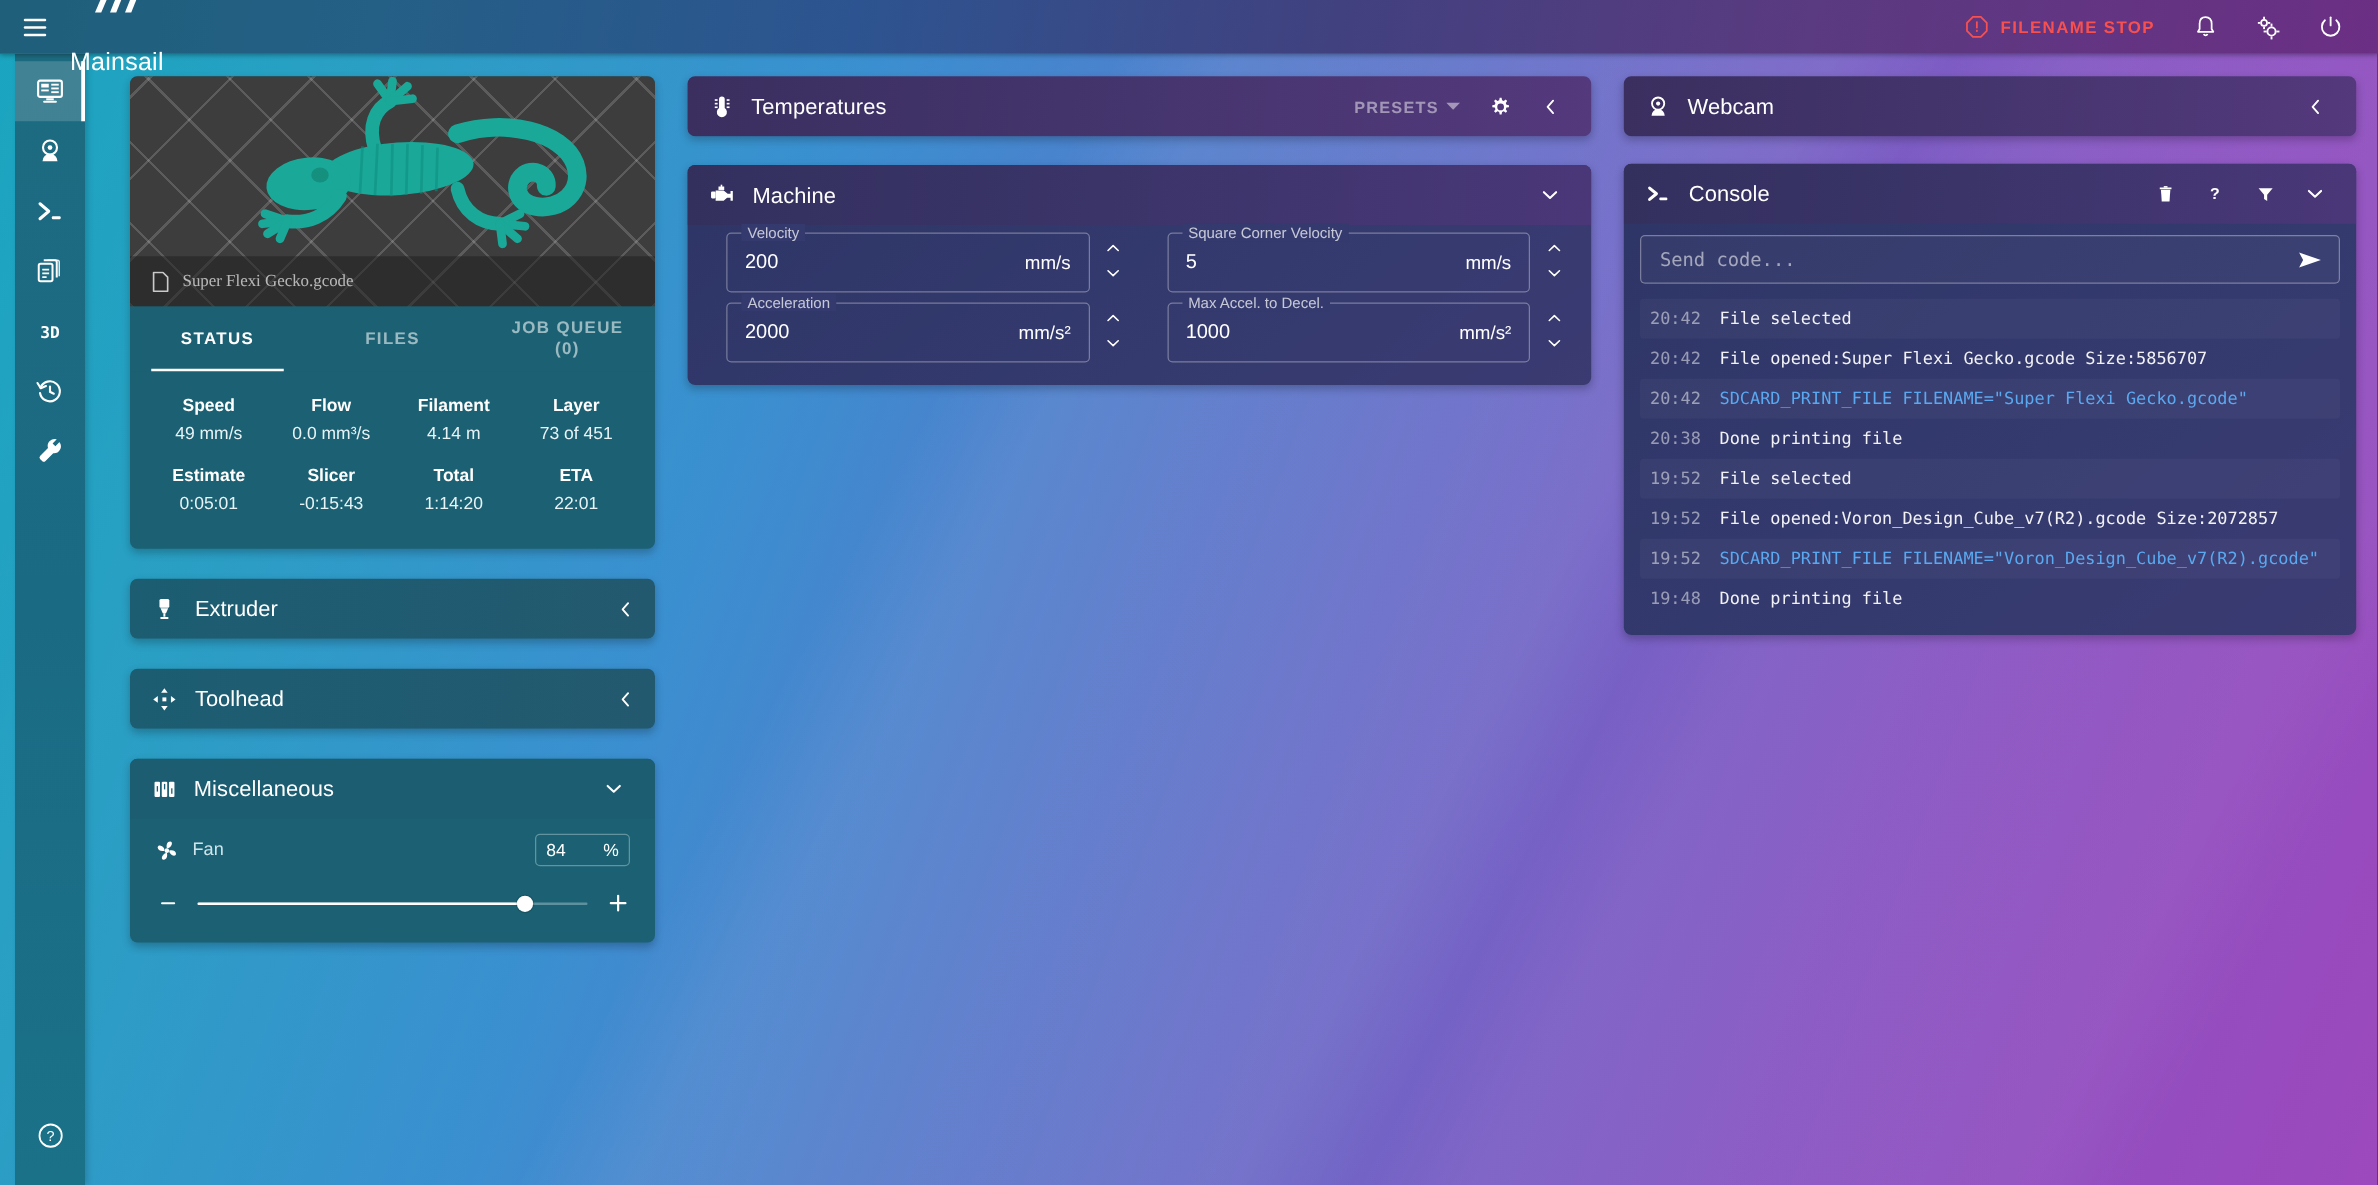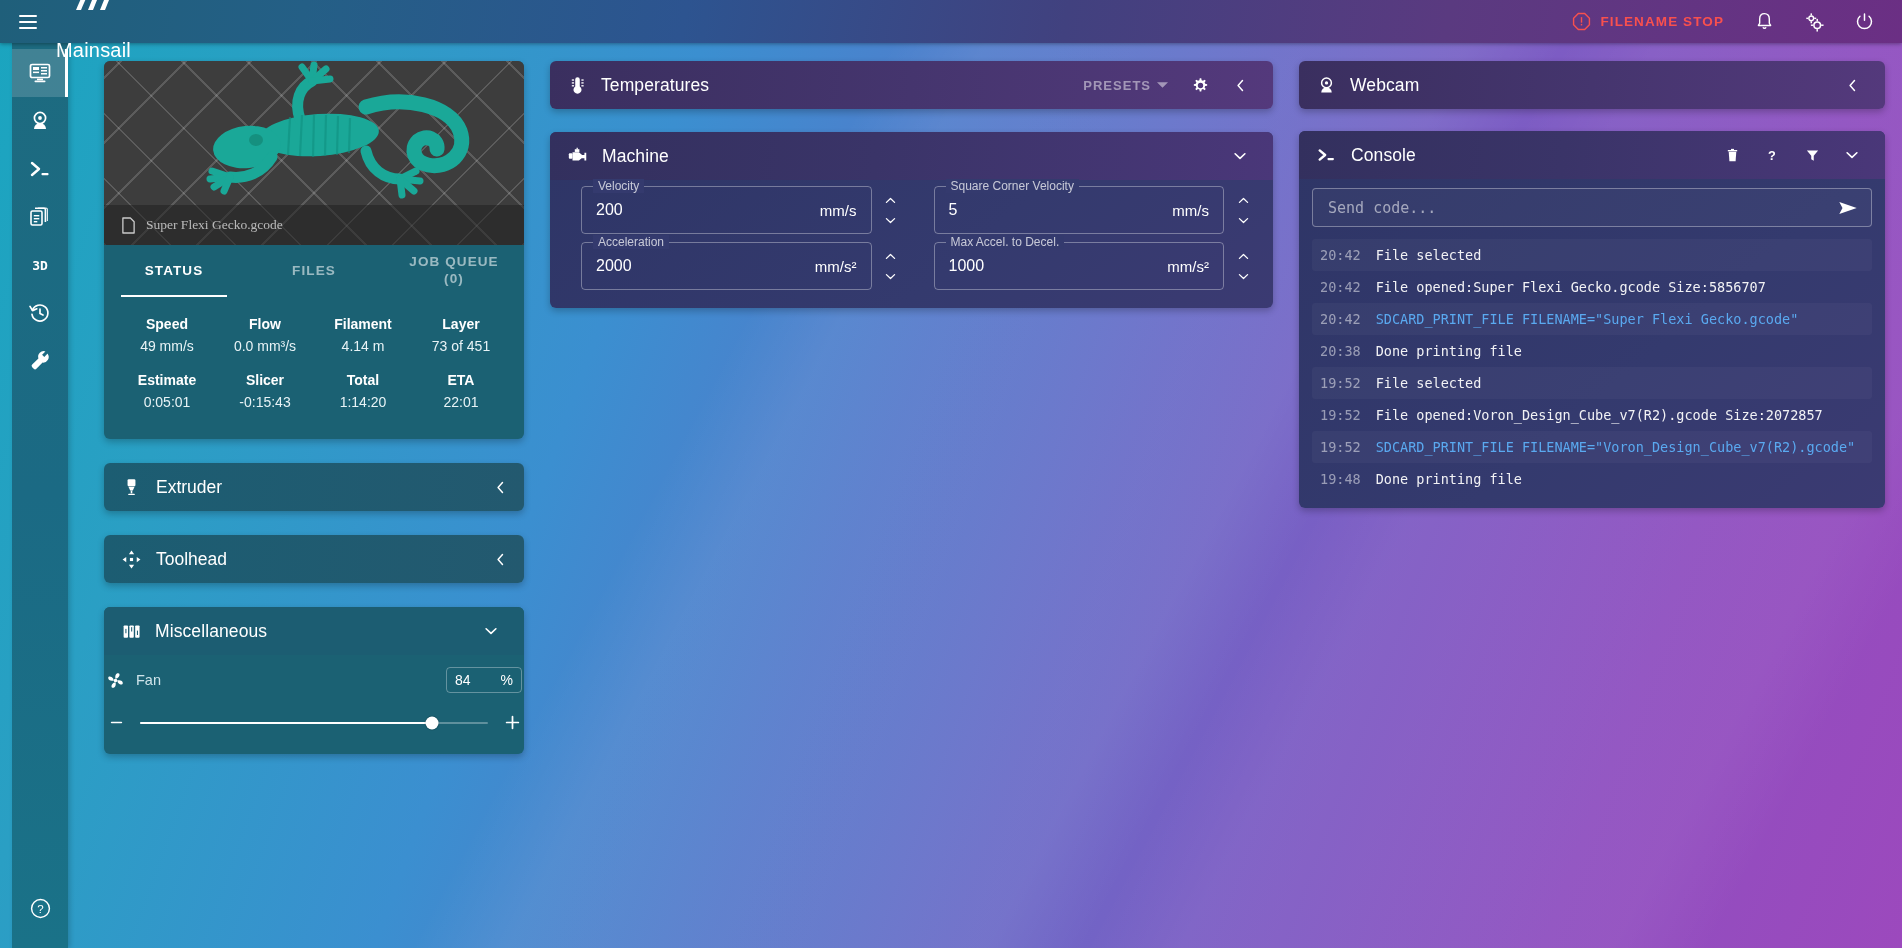--- a/index.html
+++ b/index.html
@@ -162,21 +162,21 @@
     height: 48px; display: flex; align-items: center; gap: 14px;
     padding: 0 15px 0 17px; color: #fff;
     background: linear-gradient(95deg,#1c5d72 0%, #23596f 100%);
     border-radius: 6px; cursor: pointer;
     box-shadow: 0 3px 7px rgba(0,0,0,0.24);
   }
   .card-row .title { font-size: 17.5px; }
   .card-row .chev { margin-left: auto; display: flex; }
 
   
-  .misc-body { padding: 12px 2px 22px; }
+  .misc-body { padding: 12px 20px 22px; }
   .fan-line { display: flex; align-items: center; gap: 11px; }
   .fan-label { color: #cfe4ea; font-size: 14.5px; }
   .fan-field {
     margin-left: auto; display: flex; align-items: center;
     border: 1px solid rgba(255,255,255,0.32); border-radius: 4px;
     height: 26px; width: 76px; padding: 0 8px;
     color: #fff; font-size: 14px; justify-content: space-between;
   }
   .slider-line { display: flex; align-items: center; gap: 14px; margin-top: 20px; }
   .sld-btn { color: #fff; width: 20px; display: flex; justify-content: center; cursor: pointer; }
@@ -185,21 +185,21 @@
   }
   .track-fill { position: absolute; left: 0; top: 0; bottom: 0; background: #fff; border-radius: 2px; }
   .thumb {
     position: absolute; top: 50%; width: 13px; height: 13px; border-radius: 50%;
     background: #fff; transform: translate(-50%, -50%);
     box-shadow: 0 0 0 1px rgba(0,0,0,0.12);
   }
 
   
   .machine-body { padding: 6px 17px 18px; display: flex; flex-wrap: wrap; gap: 8px 16px; }
-  .field-wrap { display: flex; align-items: center; gap: 6px; width: calc(50% - 8px); padding-left: 14px; }
+  .field-wrap { display: flex; align-items: flex-start; gap: 6px; width: calc(50% - 8px); padding-left: 14px; }
   .field {
     position: relative; flex: 1;
     border: 1px solid rgba(255,255,255,0.34); border-radius: 4px;
     height: 48px; display: flex; align-items: center; padding: 0 14px;
   }
   .field legend-lbl, .field .lbl {
     position: absolute; top: -8px; left: 11px;
     background: #343a6e; padding: 0 5px;
     color: rgba(255,255,255,0.72); font-size: 12px; line-height: 14px;
   }

